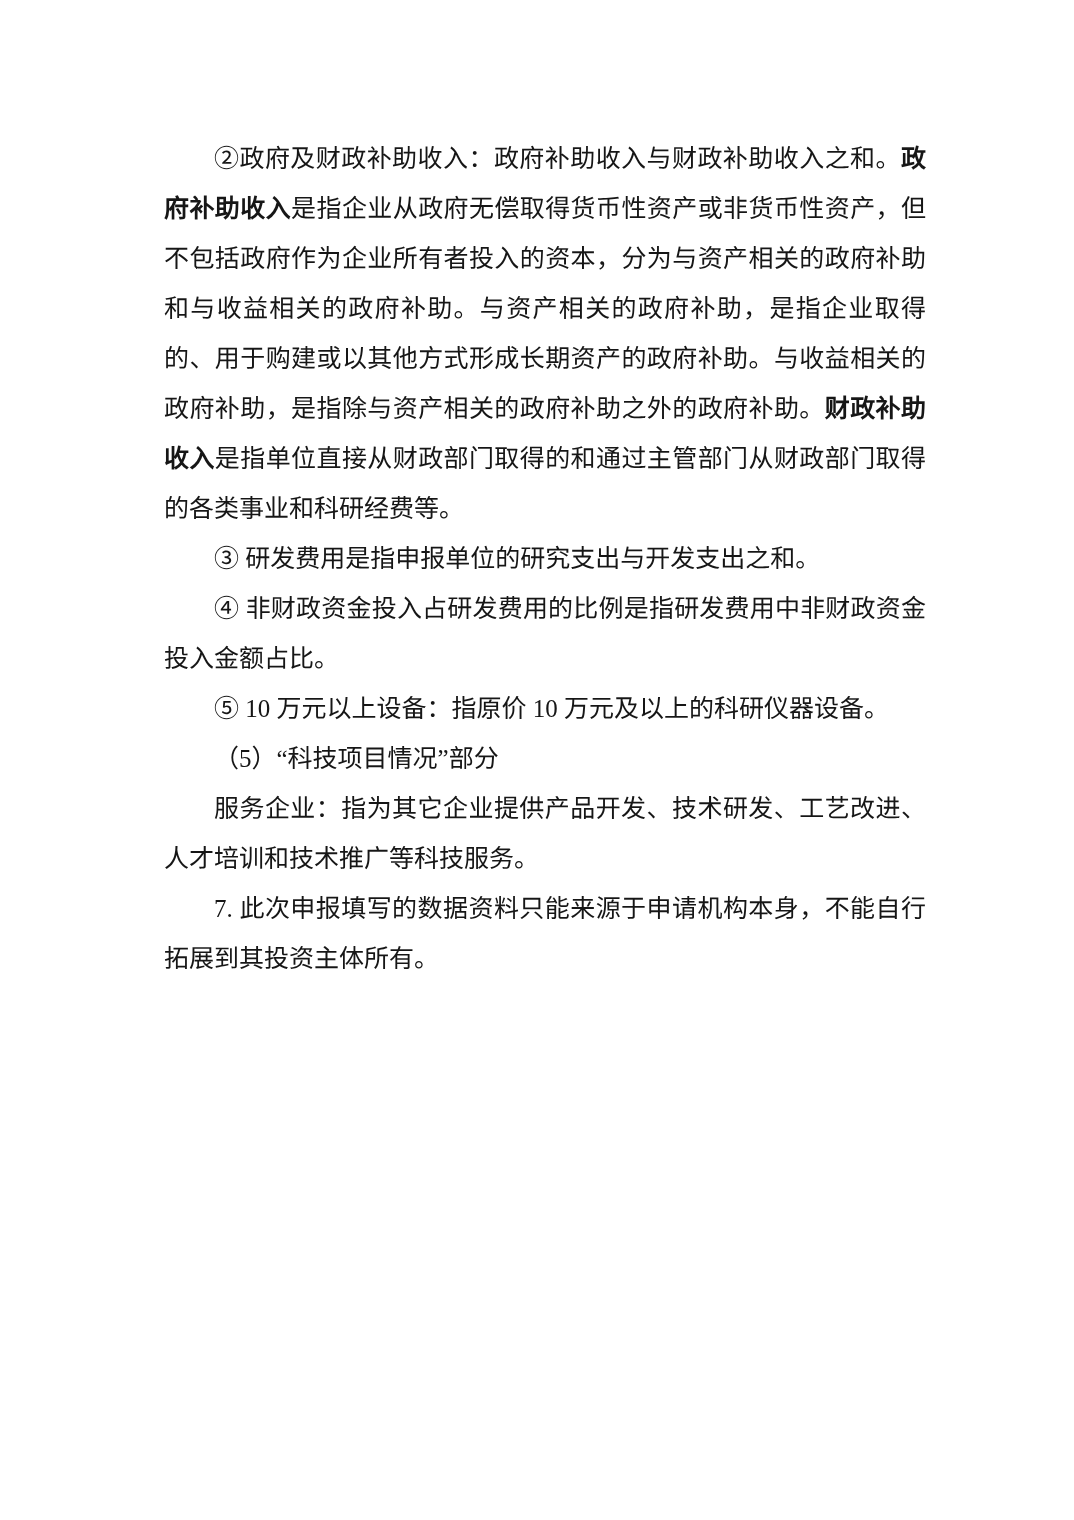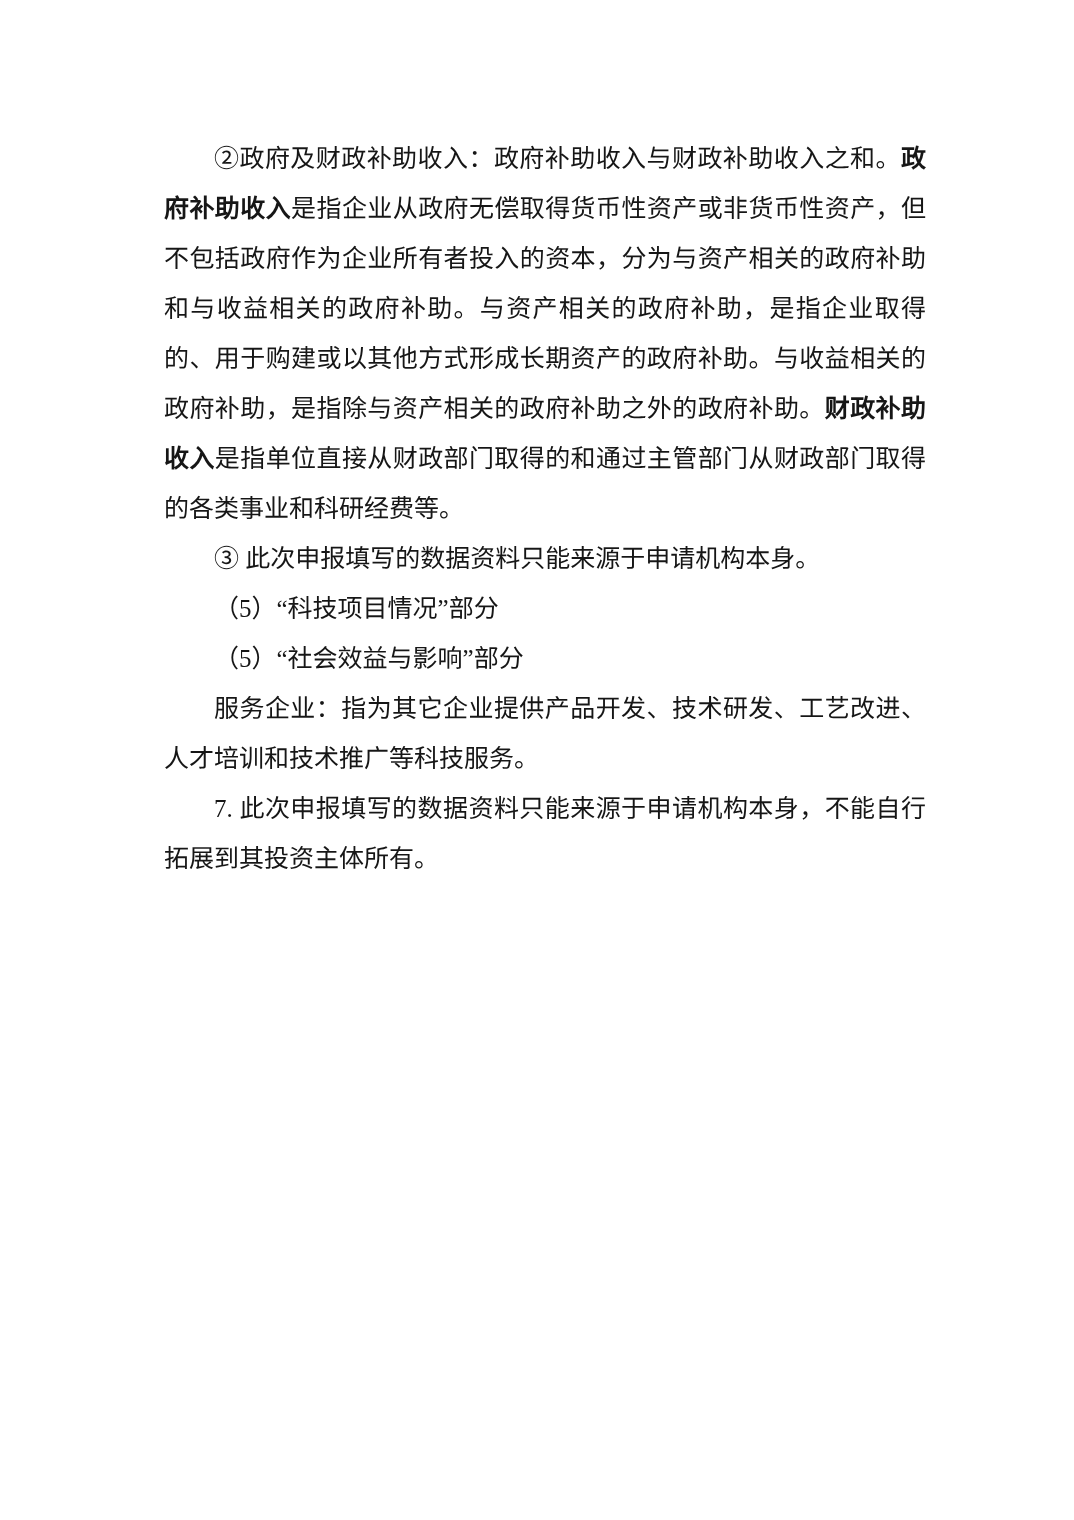--- a/index.html
+++ b/index.html
@@ -38,19 +38,20 @@
   .doc-body b {
     font-weight: bold;
   }
 </style>
 </head>
 <body>
 
 <div class="page">
   <div class="doc-body">
     <p><span>②政府及财政补助收入：政府补助收入与财政补助收入之和。</span><b>政府补助收入</b><span>是指企业从政府无偿取得货币性资产或非货币性资产，但不包括政府作为企业所有者投入的资本，分为与资产相关的政府补助和与收益相关的政府补助。与资产相关的政府补助，是指企业取得的、用于购建或以其他方式形成长期资产的政府补助。与收益相关的政府补助，是指除与资产相关的政府补助之外的政府补助。</span><b>财政补助收入</b><span>是指单位直接从财政部门取得的和通过主管部门从财政部门取得的各类事业和科研经费等。</span></p>
-    <p><span>③ 此次申报填写的数据资料只能来源于申请机构本身。</span></p>
+    <p><span>③ 研发费用是指申报单位的研究支出与开发支出之和。</span></p>
+    <p><span>④ 非财政资金投入占研发费用的比例是指研发费用中非财政资金投入金额占比。</span></p>
+    <p><span>⑤ 10 万元以上设备：指原价 10 万元及以上的科研仪器设备。</span></p>
     <p><span>（5）“科技项目情况”部分</span></p>
-    <p><span>（5）“社会效益与影响”部分</span></p>
     <p><span>服务企业：指为其它企业提供产品开发、技术研发、工艺改进、人才培训和技术推广等科技服务。</span></p>
     <p><span>7. 此次申报填写的数据资料只能来源于申请机构本身，不能自行拓展到其投资主体所有。</span></p>
   </div>
 </div>
 
 </body></html>

